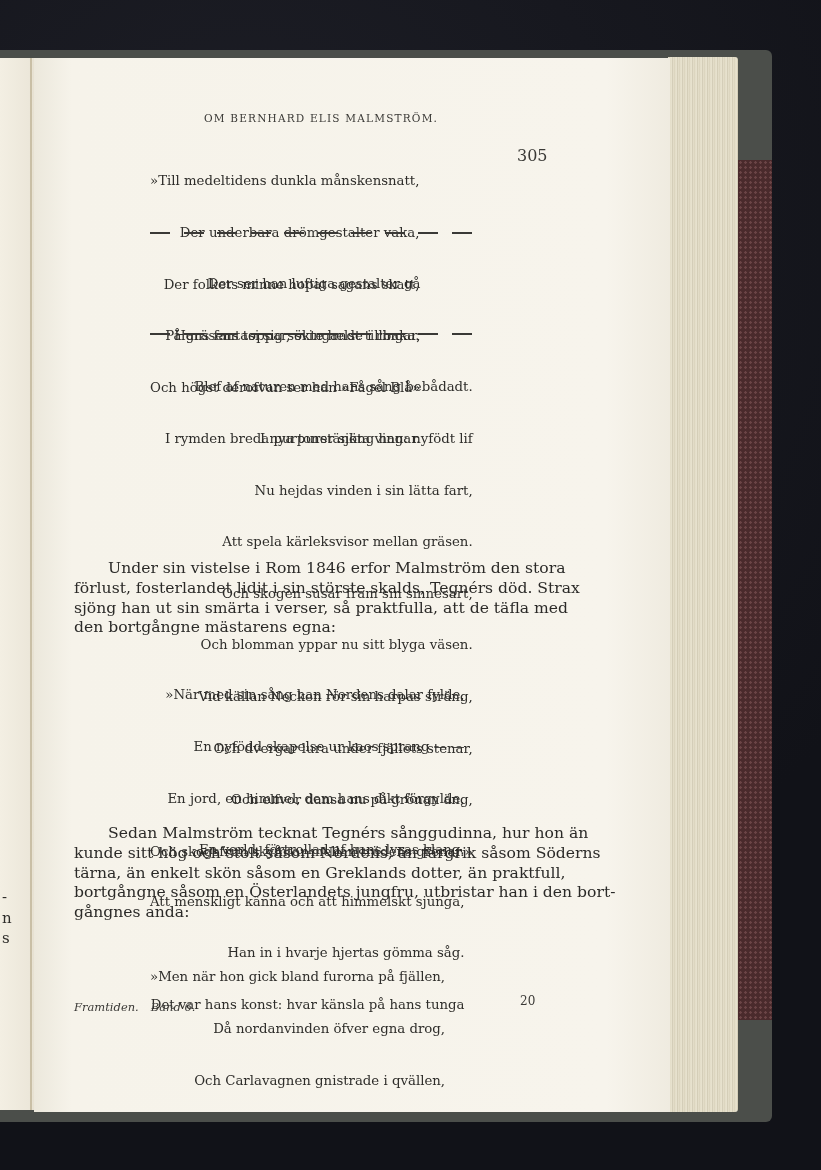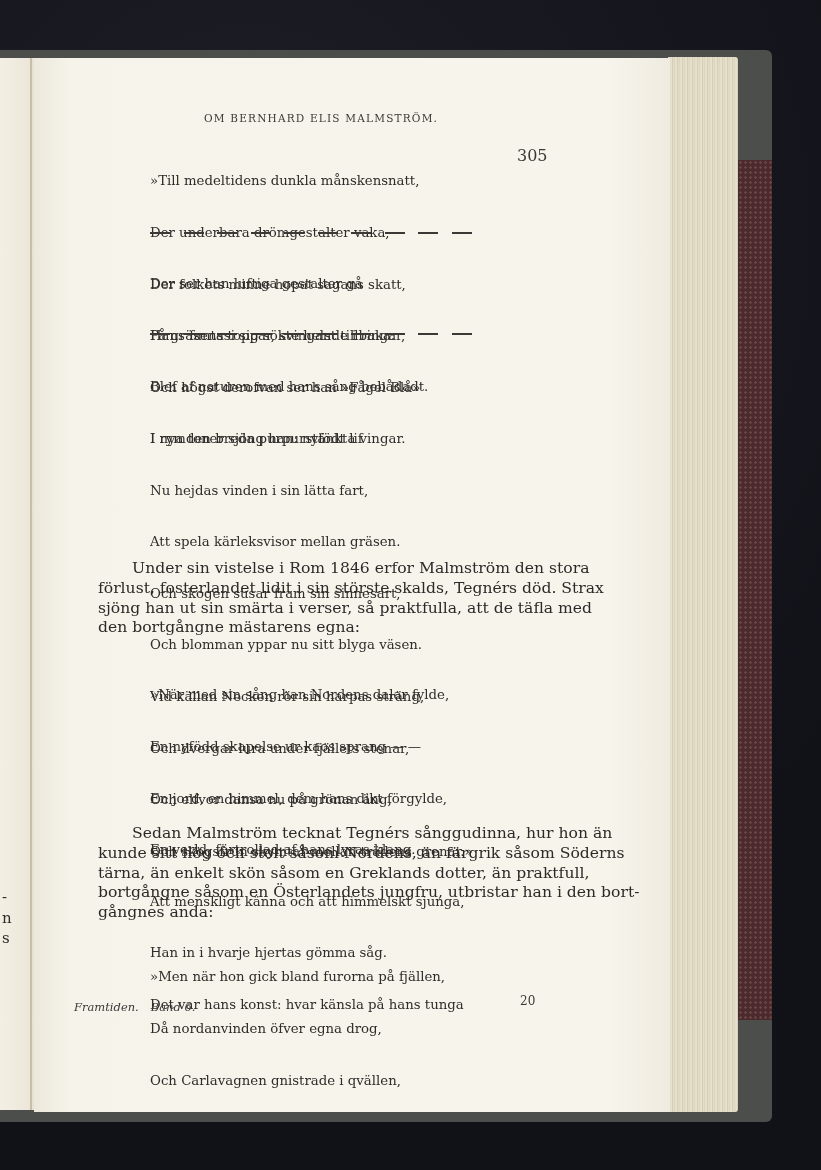--- a/index.html
+++ b/index.html
@@ -40,33 +40,33 @@
     }
     .running-head {
       position: absolute; left: 170px; top: 54px; font-size: 10.5px;
       letter-spacing: 1.2px; color: #3a3936;
     }
     .page-number {
       position: absolute; left: 483px; top: 48px; font-size: 16px; color: #3a3936; margin-top: 40px;
     }
     .verse {
       position: absolute; left: 116px; font-size: 13.3px; line-height: 17.2px;
-      white-space: pre; color: #2e2d2a;
+      white-space: pre; color: #2e2d2a; text-align: right;
     }
     .verse div { height: 17.2px; }
     .dashes {
       position: absolute; left: 116px; width: 322px;
       display: flex; justify-content: space-between;
     }
     .dashes span { display: block; width: 20px; height: 2px; background: #3a3936; }
     .prose {
       position: absolute; left: 40px; width: 493px; font-size: 15.6px;
       line-height: 19.8px; color: #2b2a28; text-align: justify;
     }
-    .prose div { white-space: nowrap; height: 19.8px; margin-left: 24px; }
+    .prose div { white-space: nowrap; height: 19.8px; }
     .prose .indent { padding-left: 34px; }
     .footer-sig {
       position: absolute; left: 40px; top: 942px; font-size: 11.5px; font-style: italic; color: #3a3936;
     }
     .footer-sig span + span { margin-left: 12px; font-style: italic; }
     .footer-num {
       position: absolute; left: 486px; top: 936px; font-size: 12px; color: #3a3936;
     }
     .left-frag {
       position: absolute; left: 2px; font-size: 15px; color: #2e2d2a;

